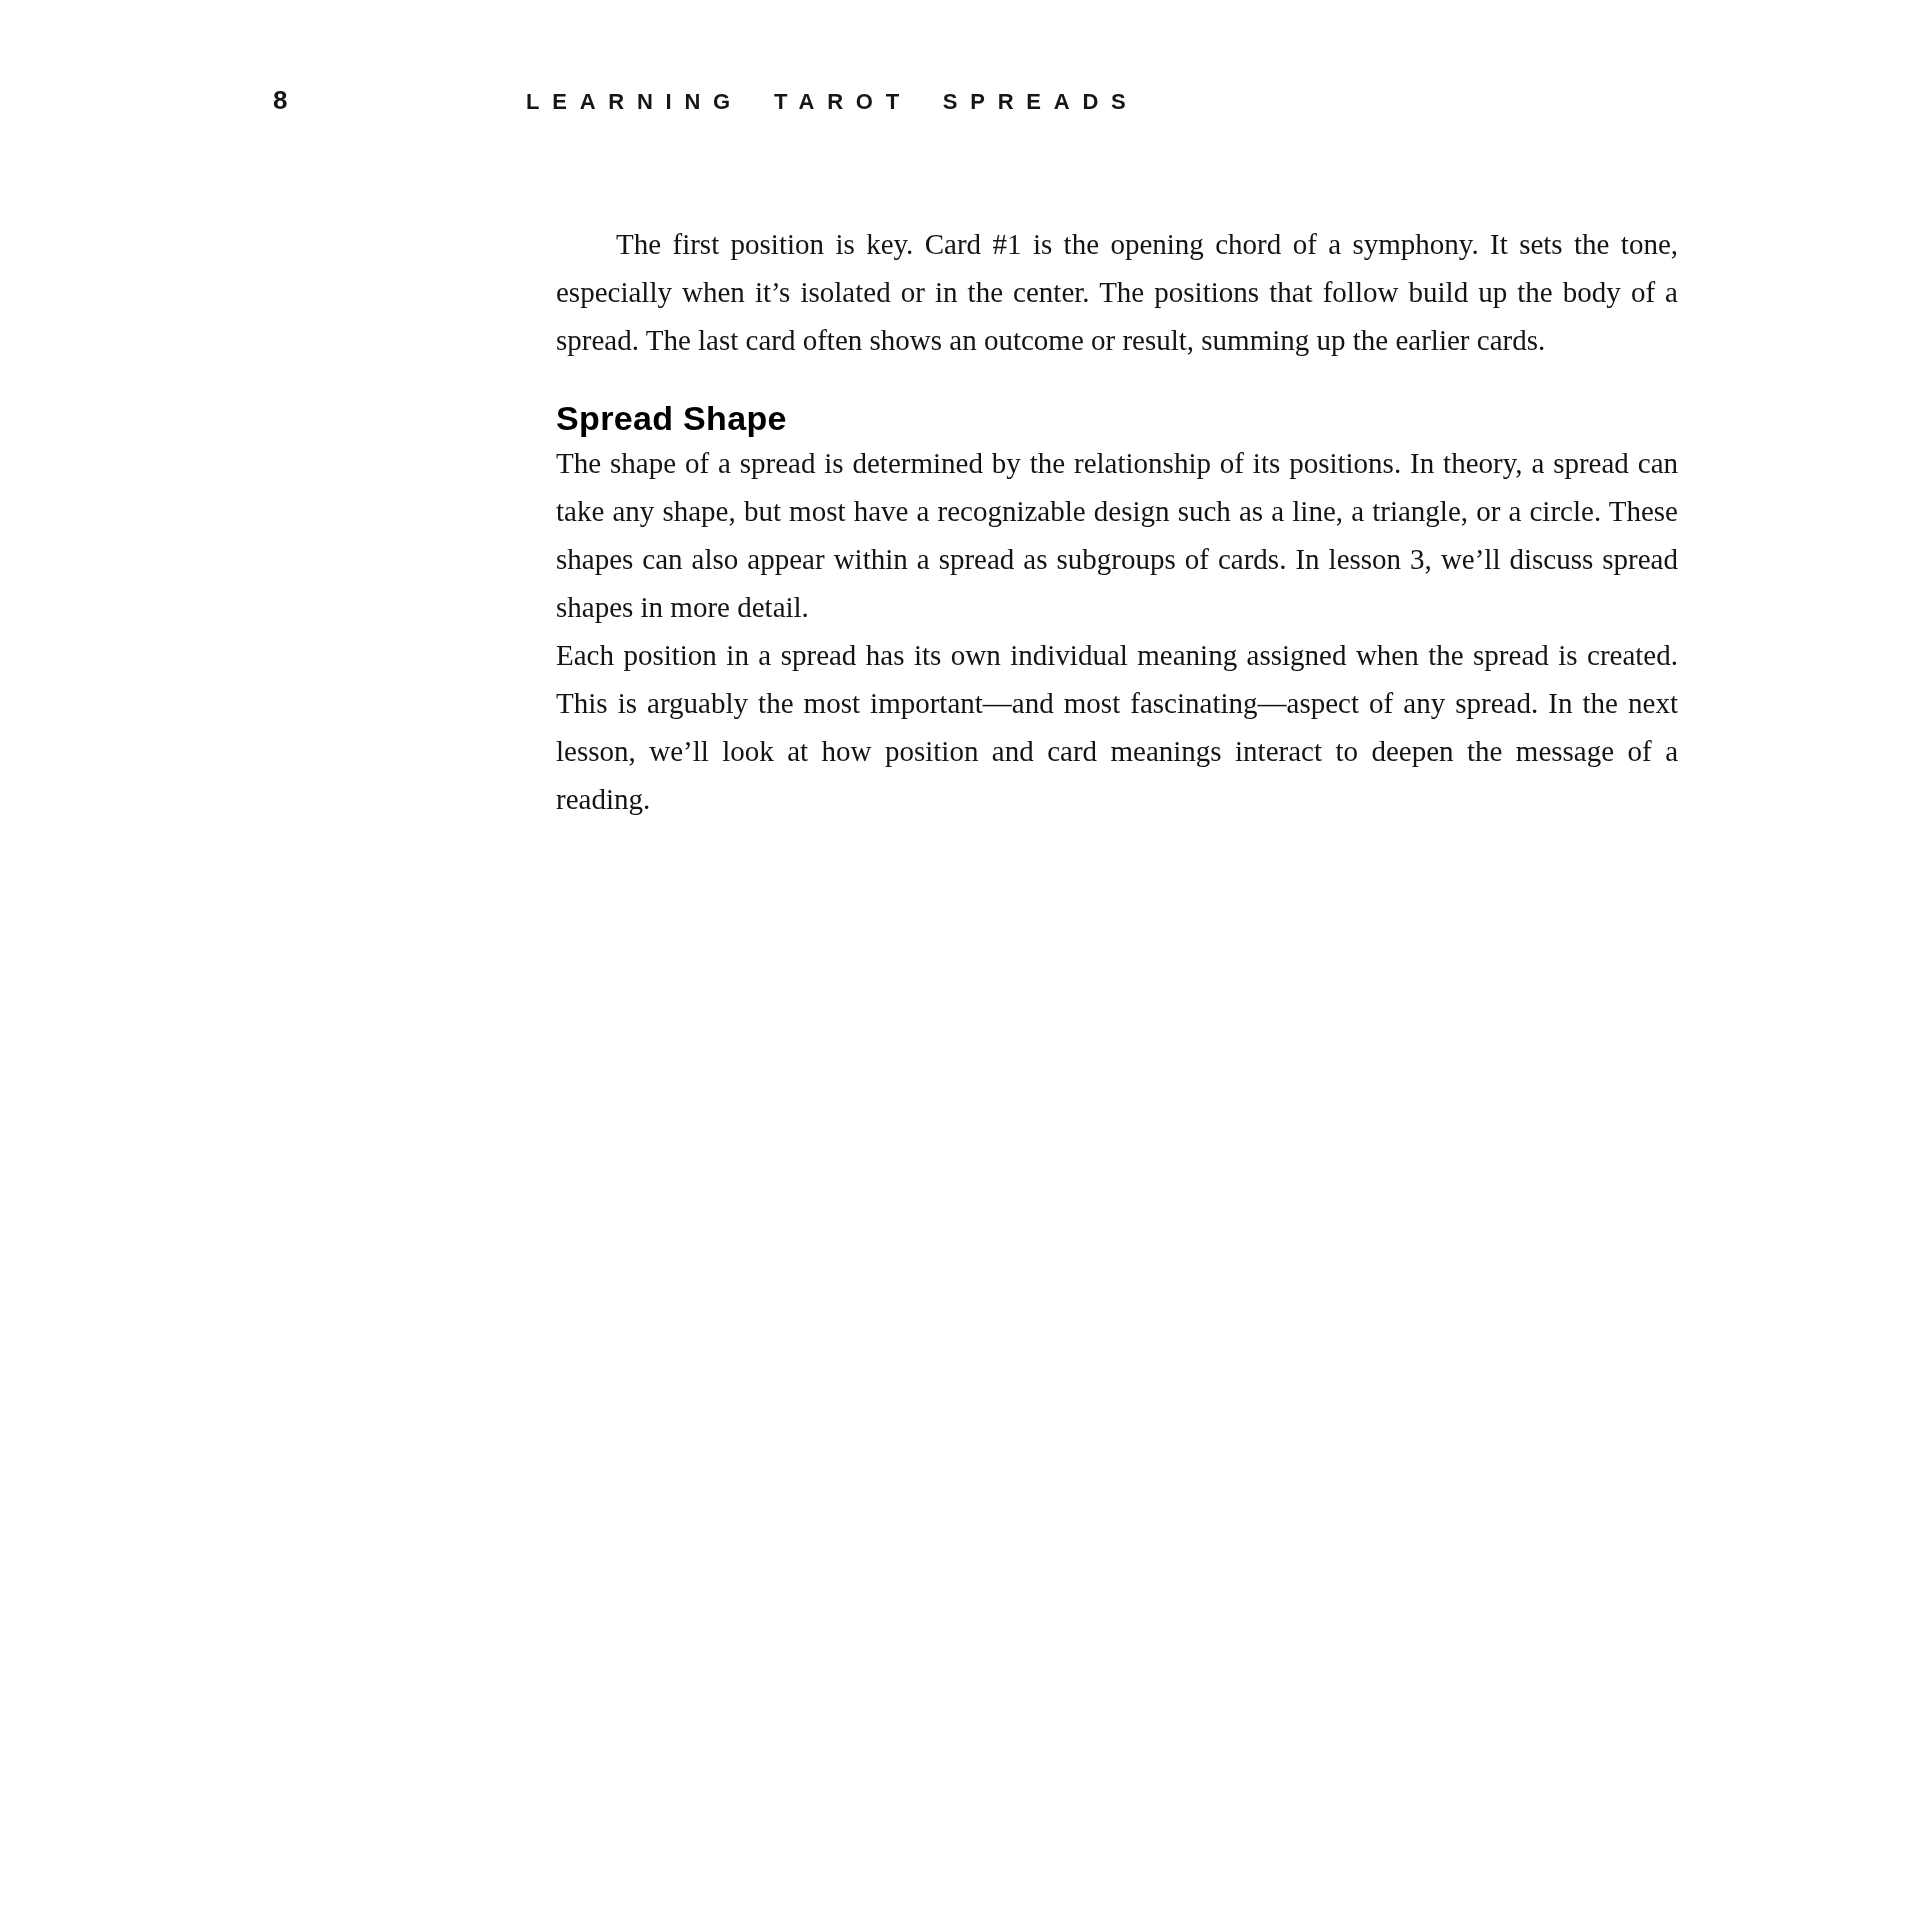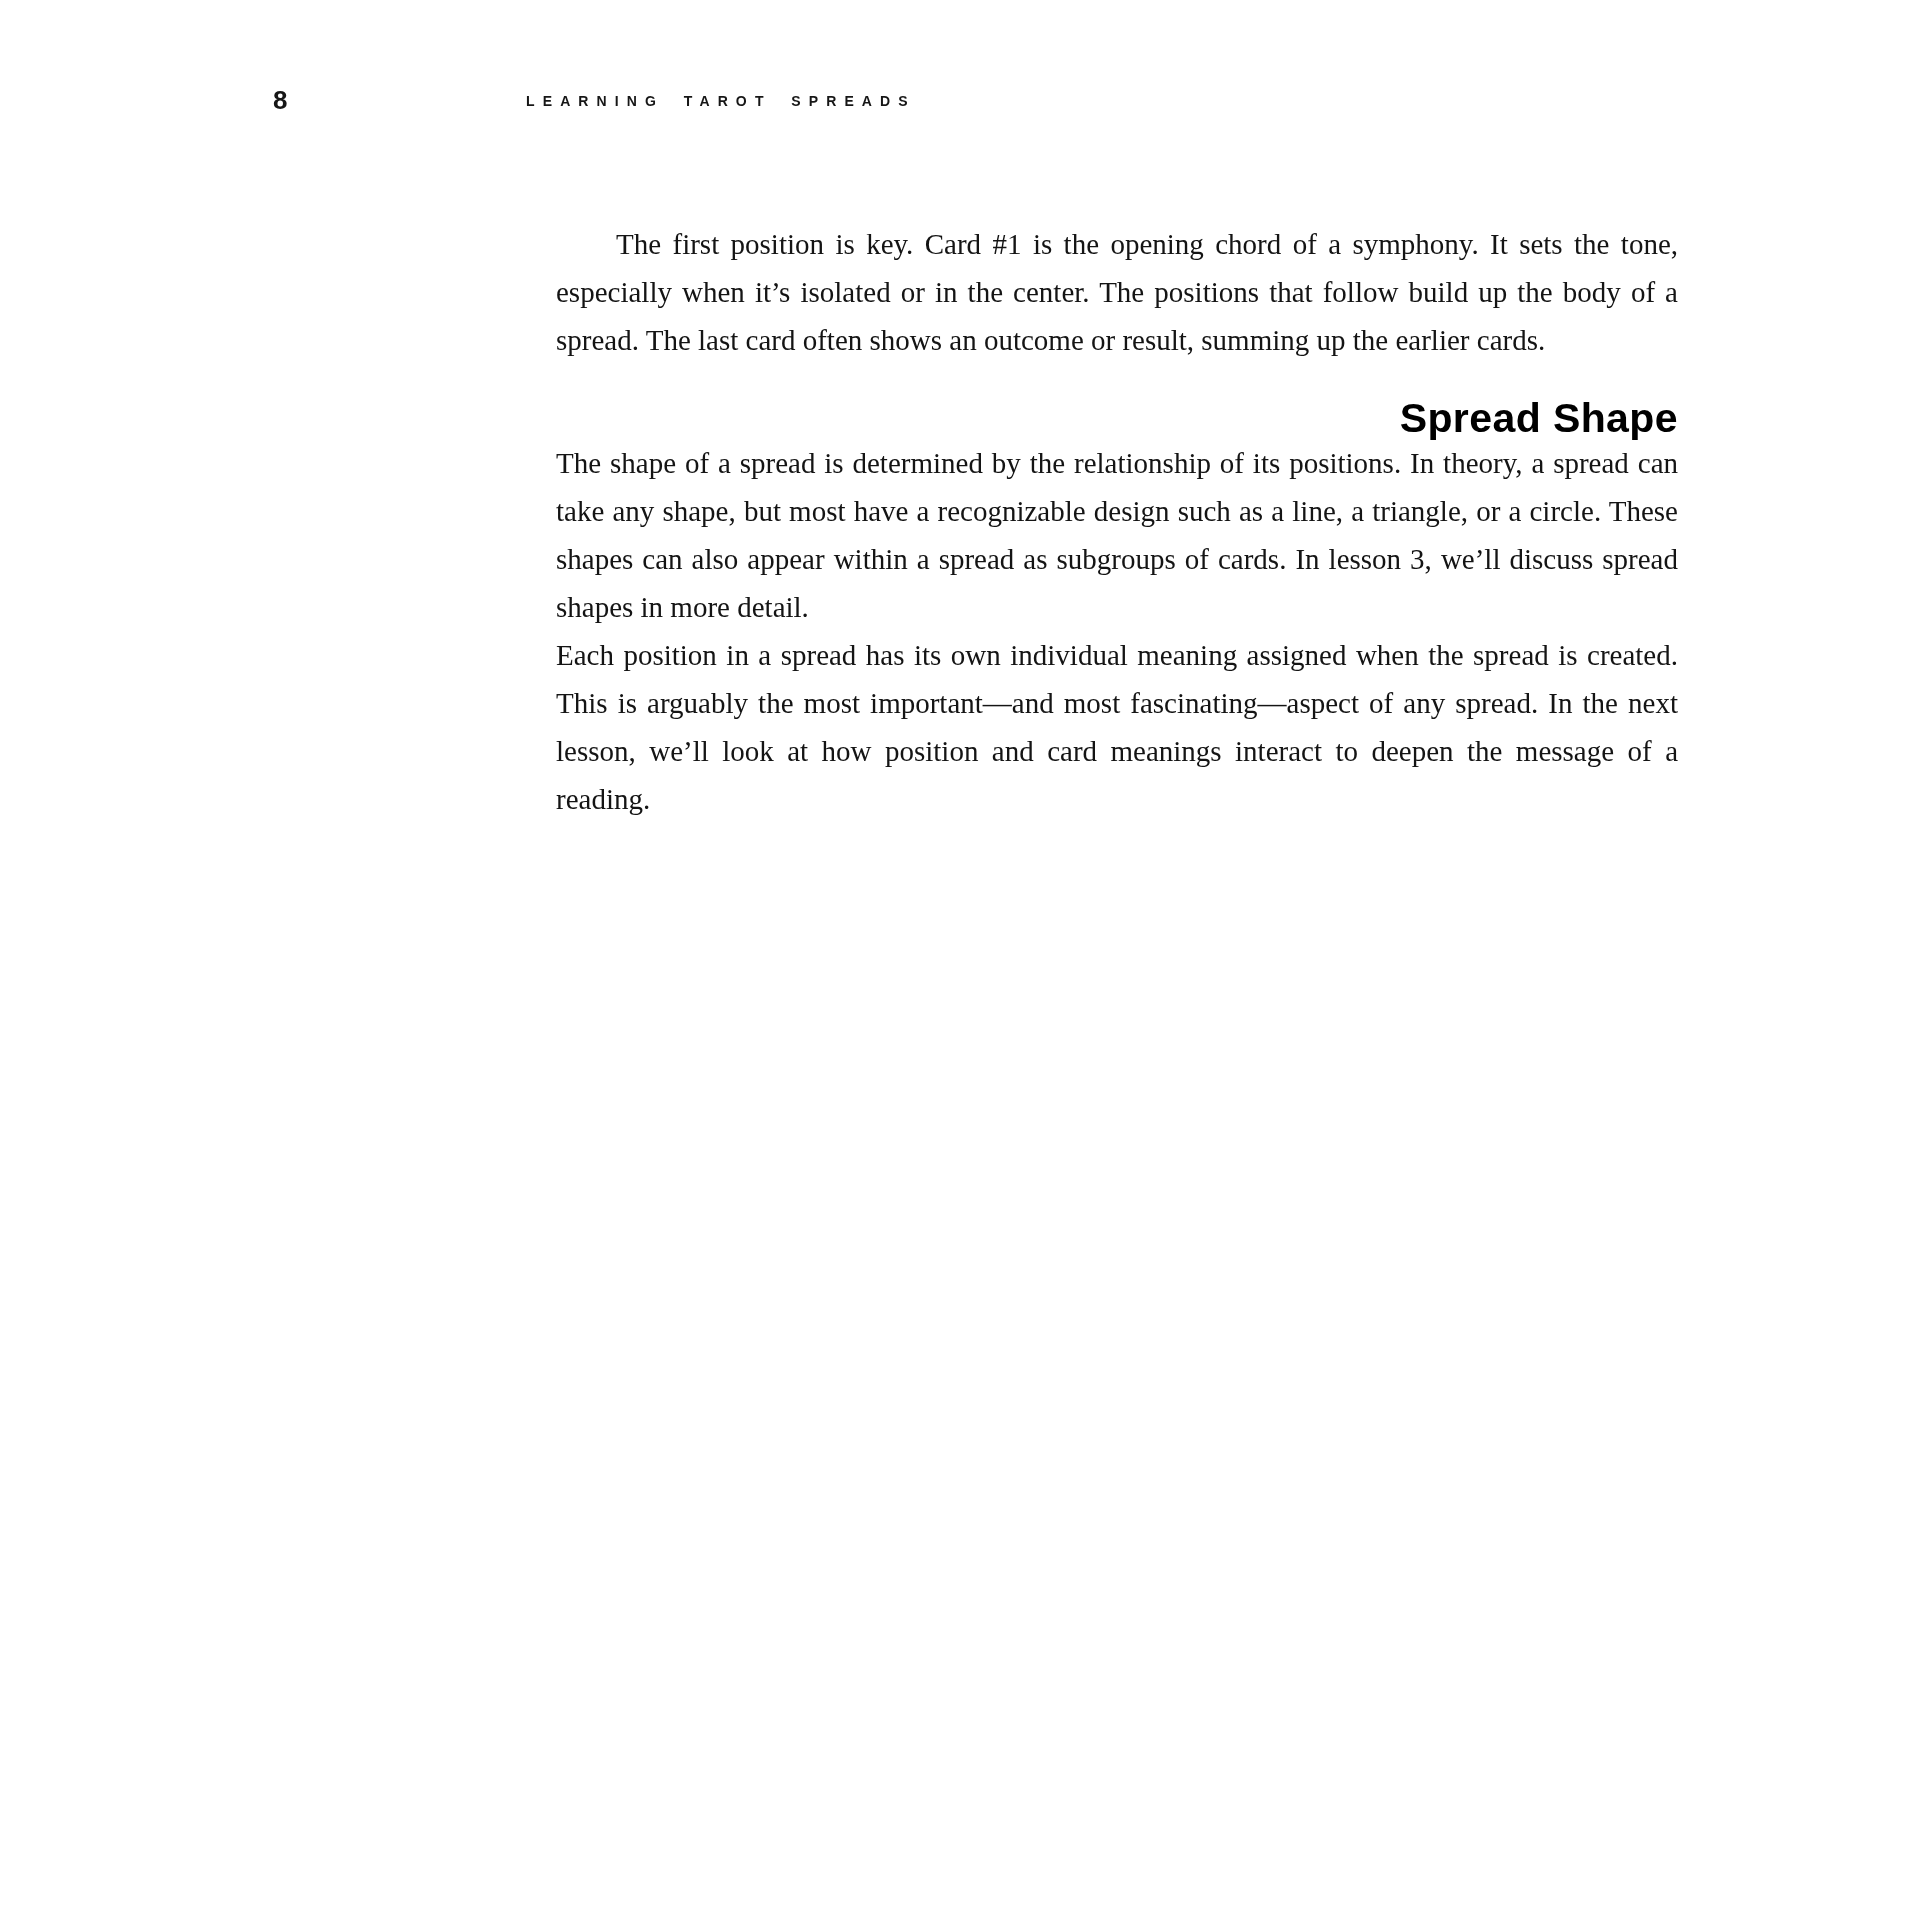--- a/index.html
+++ b/index.html
@@ -32,21 +32,21 @@
     font-size: 26px;
     line-height: 31px;
     color: #161616;
   }
   .running-head {
     position: absolute;
     left: 526px;
     top: 1.9px;
     font-family: "Liberation Sans", sans-serif;
     font-weight: bold;
-    font-size: 14px;
+    font-size: 22px;
     line-height: 29px;
     letter-spacing: 0.58em;
     word-spacing: 0.55em;
     color: #161616;
     white-space: nowrap;
   }
   
   .text-block {
     position: absolute;
     left: 556px;
@@ -65,25 +65,24 @@
   .para.first-line-indent {
     text-indent: 60px;
   }
   .section {
     margin: 0;
   }
   .section-heading {
     margin: 33px 0 0 0;
     font-family: "Liberation Sans", sans-serif;
     font-weight: bold;
-    font-size: 41px;
+    font-size: 34px;
     line-height: 42px;
     letter-spacing: 0.01em;
     color: #000000;
-    text-align: right;
   }
   .section-heading + .para {
   }
 </style>
 </head>
 <body>
 
 <div class="page">
 
   <header class="running-header">

